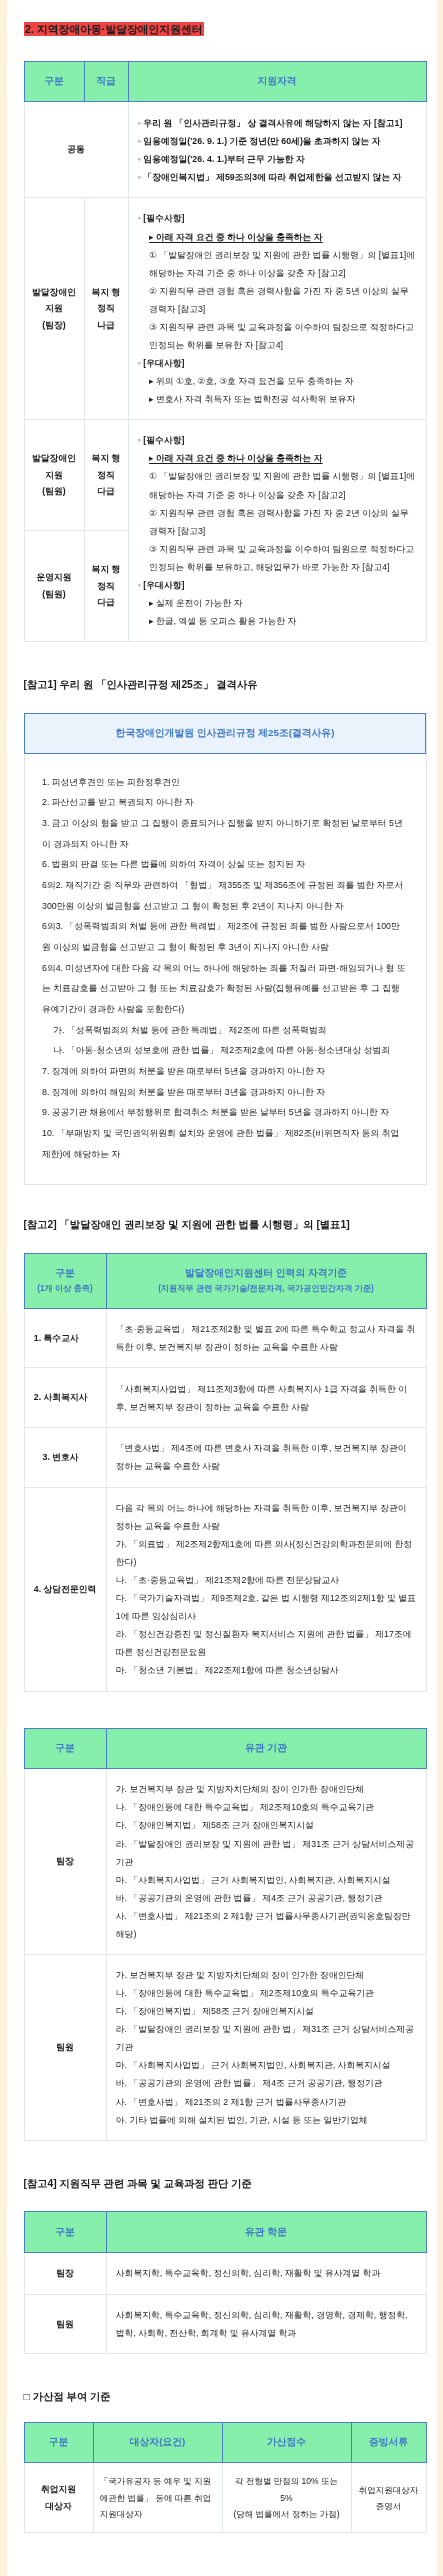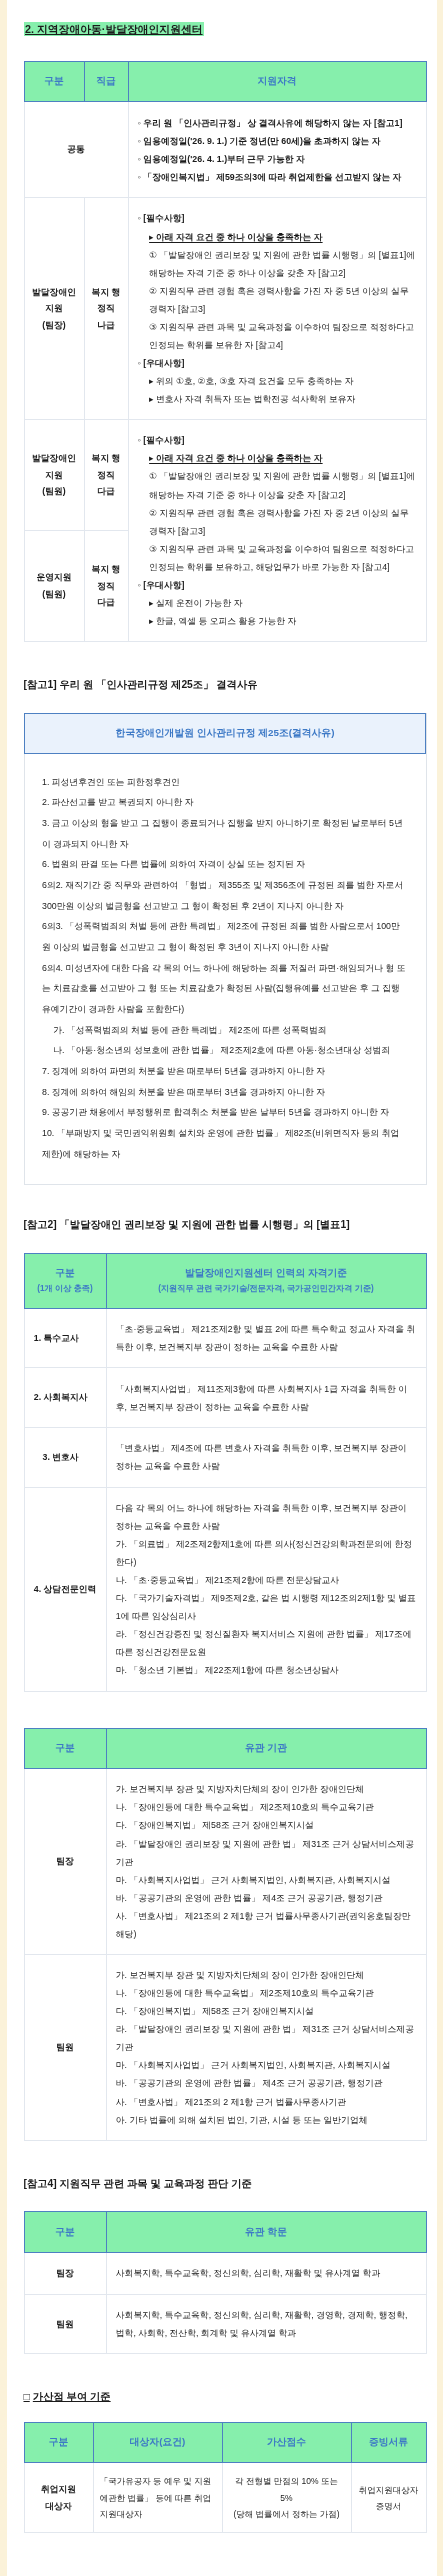--- a/index.html
+++ b/index.html
@@ -1,21 +1,21 @@
 <!DOCTYPE html>
 <html style="font-size:8.2px"><head>
 <meta charset="utf-8">
 <style>
   html,body{margin:0;padding:0;}
   body{background:#FBF2D9;font-family:"Liberation Sans","DejaVu Sans",sans-serif;color:#1b1b1b;}
   .page{width:430px;margin:0 auto;background:#ffffff;min-height:3716px;box-sizing:border-box;padding:23px 9.3px 20.6px 17px;}
   .inner{width:403px;}
   h2.sec-green{font-size:10.8px;font-weight:bold;margin:0 0 24px 0;}
-  .hl{background:#86efac;padding:1px 1.5px;text-decoration:underline;}
-  .subhead{font-size:10.3px;font-weight:bold;margin:15.5px 0 17.5px 0;text-decoration:underline;}
+  .hl{background:#ef4444;padding:1px 1.5px;}
+  .subhead{font-size:10.3px;font-weight:bold;margin:15.5px 0 17.5px 0;}
   .subhead .sq{font-weight:bold;margin-right:3.1px;}
   .refhead{font-size:10.3px;font-weight:bold;margin:33px 0 20.6px 0;}
   table{border-collapse:collapse;width:403px;table-layout:fixed;}
   td,th{box-sizing:border-box;vertical-align:middle;}
   thead th{background:#86efac;color:#3D79C6;font-size:9.8px;font-weight:bold;
            border:0.5px solid #4D80C2;padding:12.4px 4.1px;text-align:center;line-height:1.5;}
   thead th .subt{font-size:8.2px;}
   tbody td{border:0.5px solid #E2E7EE;font-size:8.8px;padding:11.3px 9.3px;}
   td.lab{font-weight:bold;text-align:center;white-space:pre-line;line-height:1.9;padding:11.3px 3.1px;}
   td.body-cell{line-height:2.05;}

